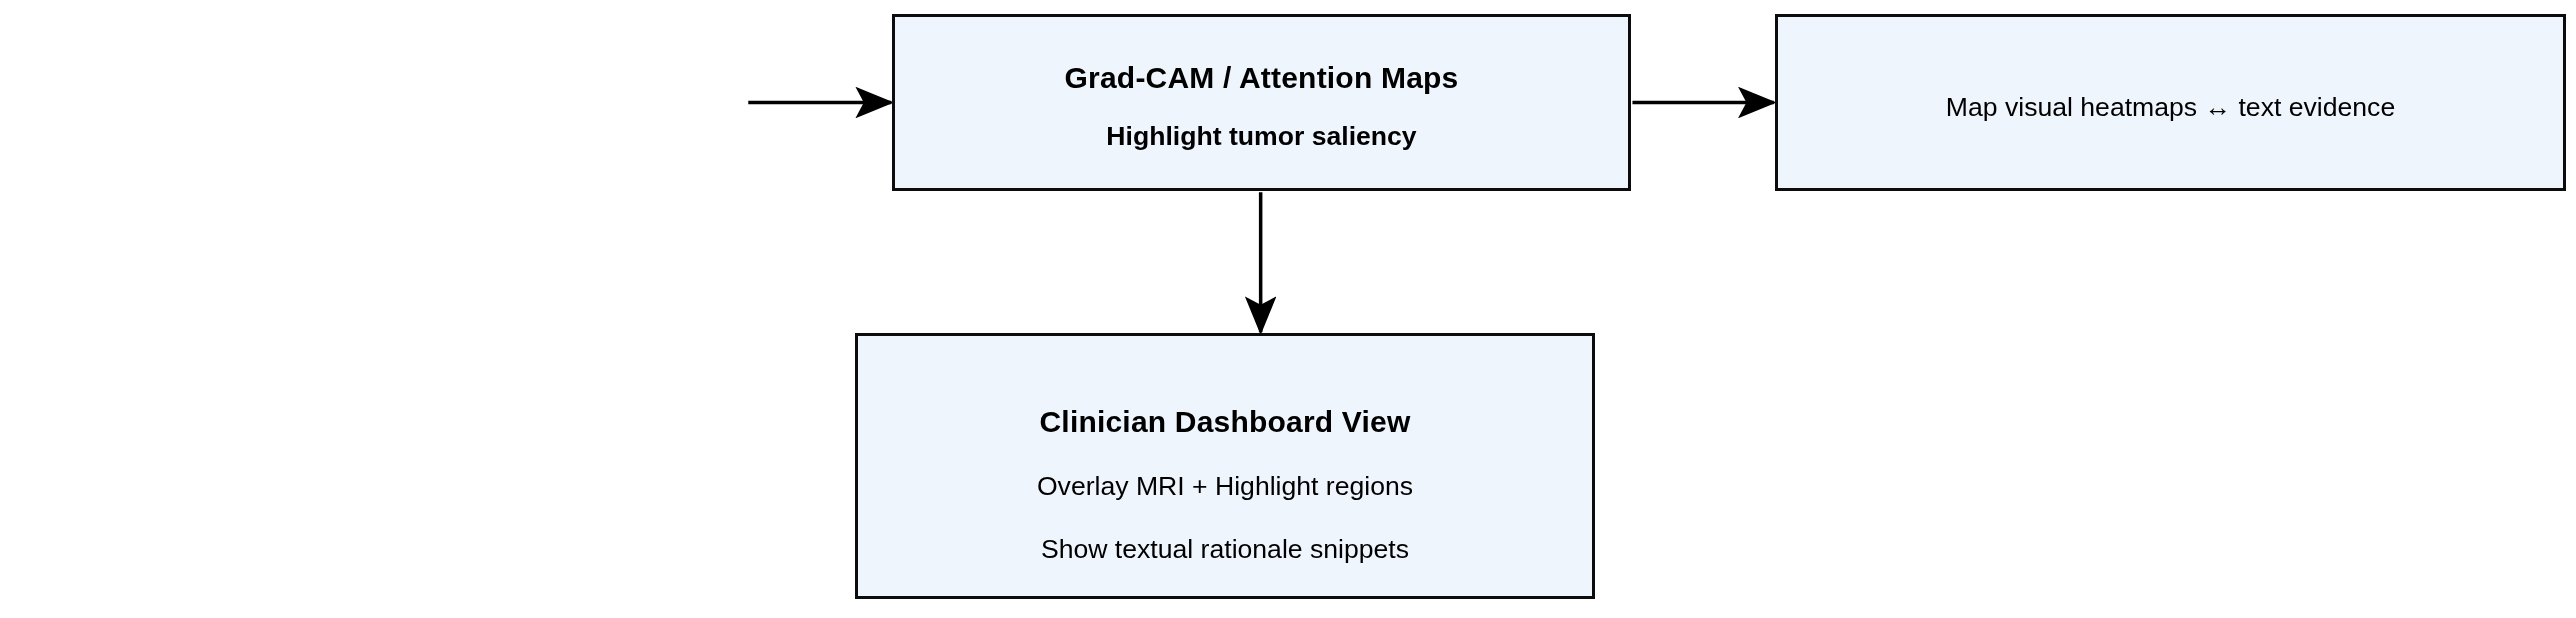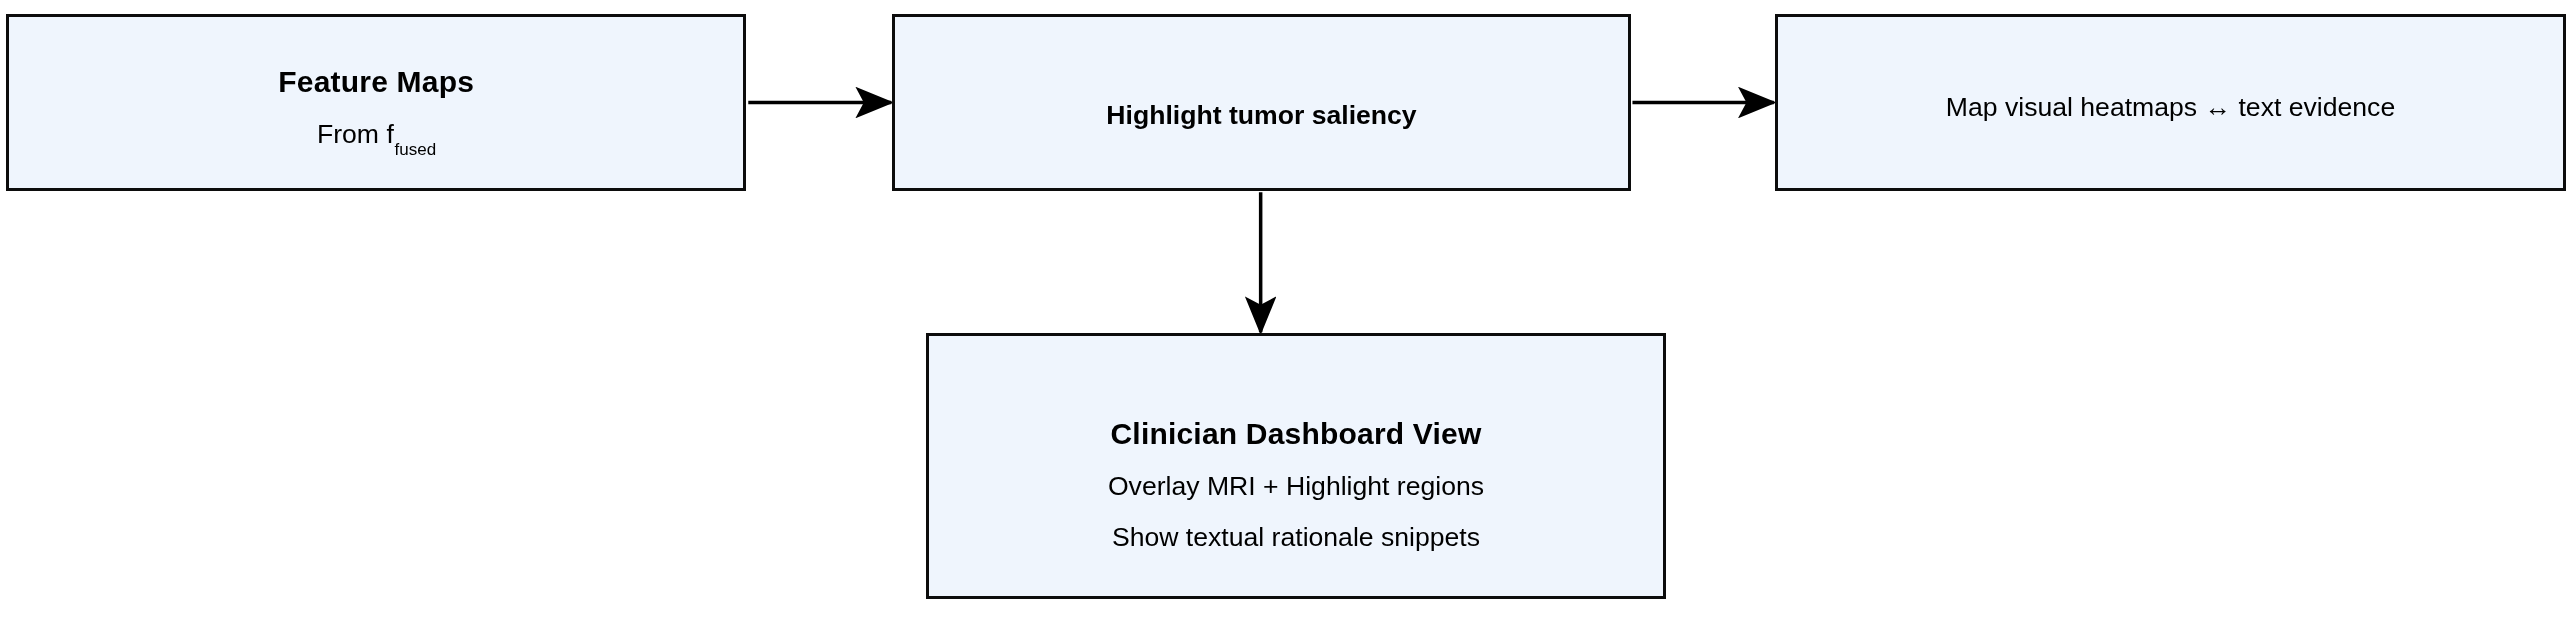--- a/index.html
+++ b/index.html
@@ -71,27 +71,27 @@
   #node-report-alignment {
     left: 1775px;
     top: 14px;
     width: 791px;
     height: 177px;
   }
   #node-report-alignment .node-title { margin-top: 7.8px; }
   #node-report-alignment .node-sub   { margin-top: 9px; text-align: center; }
   
   #node-clinician-dashboard {
-    left: 926px;
+    left: 855px;
     top: 333px;
     width: 740px;
     height: 266px;
   }
   #node-clinician-dashboard .node-title { margin-top: 37px; }
-  #node-clinician-dashboard .node-sub   { margin-top: 20px; }
+  #node-clinician-dashboard .node-sub   { margin-top: 32px; }
 
   
   #edges {
     position: absolute;
     left: 0;
     top: 0;
     width: 2576px;
     height: 619px;
     pointer-events: none;
   }
@@ -105,26 +105,23 @@
     <defs>
       <marker id="arrowhead" markerWidth="11" markerHeight="9" refX="10.2" refY="4.5" orient="auto" markerUnits="strokeWidth">
         <path d="M0,0 L11,4.5 L0,9 L2.4,4.5 Z" fill="#000000"></path>
       </marker>
     </defs>
     <line x1="958" y1="131" x2="1141" y2="131" stroke="#000000" stroke-width="4.5" marker-end="url(#arrowhead)"></line>
     <line x1="2090" y1="131" x2="2271" y2="131" stroke="#000000" stroke-width="4.5" marker-end="url(#arrowhead)"></line>
     <line x1="1614" y1="246" x2="1614" y2="425" stroke="#000000" stroke-width="4.5" marker-end="url(#arrowhead)"></line>
   </svg>
 
-  <div class="node" id="node-feature-maps">
-    <div class="node-title">Feature Maps</div>
-    <div class="node-sub"><span>From f</span><span class="sub-script">fused</span></div>
-  </div>
 
   <div class="node" id="node-gradcam">
+    <div class="node-title">Grad-CAM / Attention Maps</div>
     <div class="node-sub">Highlight tumor saliency</div>
   </div>
 
   <div class="node" id="node-report-alignment">
     <div class="node-sub">Map visual heatmaps ↔ text evidence</div>
   </div>
 
   <div class="node" id="node-clinician-dashboard">
     <div class="node-title">Clinician Dashboard View</div>
     <div class="node-sub">Overlay MRI + Highlight regions</div>

